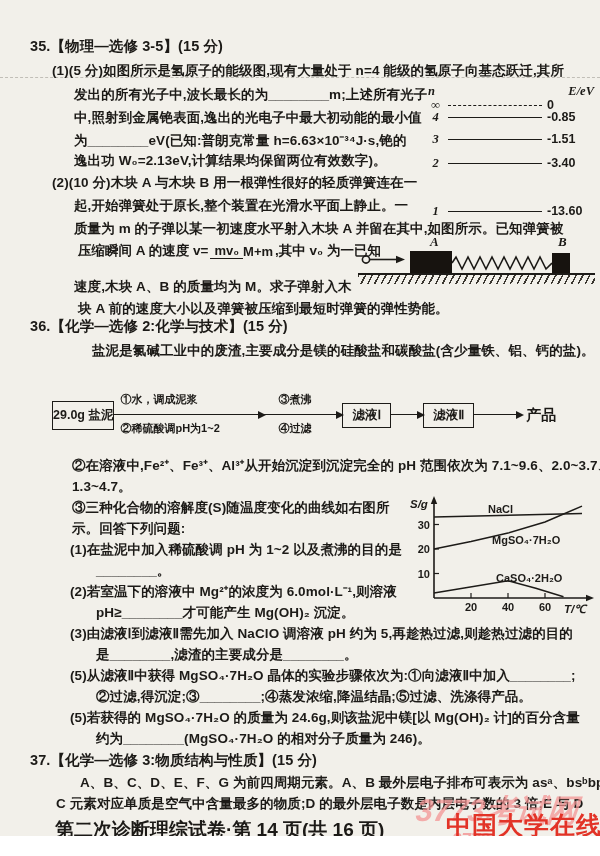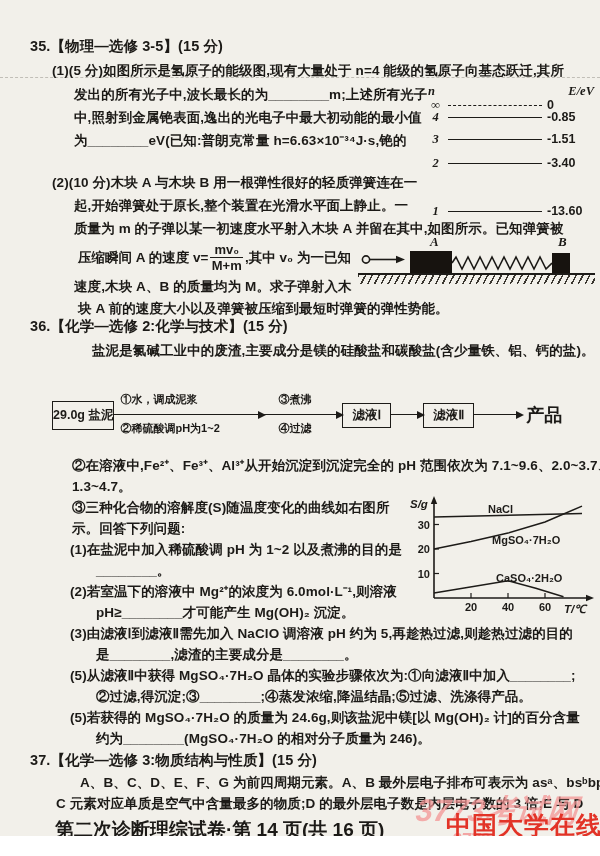--- a/index.html
+++ b/index.html
@@ -19,34 +19,34 @@
   .ehead{position:absolute;left:0;right:0;top:0;display:flex;justify-content:space-between;
          font-size:12.5px;font-style:italic;font-family:"Liberation Serif",serif;}
   
   .sdiag{position:absolute;left:358px;top:236px;width:237px;height:50px;}
   .sdiag .blk{position:absolute;background:#17130f;}
   .sdiag .blklab{position:absolute;top:-2px;font-size:13px;font-style:italic;font-family:"Liberation Serif",serif;}
   .ground{position:absolute;left:0;right:0;top:37px;height:9px;border-top:2px solid #1d1b18;
           background:repeating-linear-gradient(118deg,#3a362f 0 1.5px,transparent 1.5px 6px);}
   
   .fline{position:absolute;display:flex;align-items:center;font-size:13.5px;white-space:nowrap;}
-  .frac{display:inline-flex;flex-direction:column;align-items:center;margin:0 2px;}
+  .frac{display:inline-flex;flex-direction:row;align-items:center;margin:0 2px;}
   .frac .num{border-bottom:1.6px solid #1d1b18;padding:0 4px;line-height:15px;font-size:13px;}
   .frac .den{line-height:15px;font-size:13px;}
   
   .flow{position:absolute;left:52px;top:390px;width:534px;height:50px;display:flex;align-items:center;}
   .fbox{border:1.6px solid #1d1b18;padding:3px 9px;font-size:12.5px;white-space:nowrap;background:#f2f0ea;}
   .fbox.big{padding:5px 0;}
   .aseg{position:relative;height:48px;}
   .aseg .alab-t{position:absolute;top:1px;left:6px;font-size:11px;white-space:nowrap;}
   .aseg .alab-b{position:absolute;bottom:3px;left:6px;font-size:11px;white-space:nowrap;}
   .aseg .abar{position:absolute;left:0;right:5px;top:23px;border-top:1.6px solid #1d1b18;}
   .ahead{position:absolute;right:-2px;top:19.5px;width:0;height:0;
          border-left:8px solid #1d1b18;border-top:4px solid transparent;border-bottom:4px solid transparent;}
-  .ptxt{font-size:18px;margin-left:4px;white-space:nowrap;}
+  .ptxt{font-size:15px;margin-left:4px;white-space:nowrap;}
   
   .chart{position:absolute;left:404px;top:494px;}
   .chart text{font-family:"Liberation Sans",sans-serif;font-weight:700;fill:#1d1b18;}
   .chart .ax{stroke:#1d1b18;stroke-width:1.6;}
   .chart .tick{stroke:#1d1b18;stroke-width:1.2;}
   .curve{fill:none;stroke:#1d1b18;stroke-width:1.5;}
   .ticklab{font-size:11px;}
   .curvelab{font-size:11px;}
   .axlab{font-size:11.5px;font-style:italic;}
   
@@ -65,20 +65,21 @@
 
 <div class="page">
 
   <div class="scanline" style="top:77px"></div>
 
   <div class="ln hdr" style="top:38px;left:30px">35.【物理—选修 3-5】(15 分)</div>
   <div class="ln" style="top:62px;left:52px">(1)(5 分)如图所示是氢原子的能级图,现有大量处于 n=4 能级的氢原子向基态跃迁,其所</div>
   <div class="ln" style="top:86px;left:74px">发出的所有光子中,波长最长的为________m;上述所有光子</div>
   <div class="ln" style="top:109px;left:74px">中,照射到金属铯表面,逸出的光电子中最大初动能的最小值</div>
   <div class="ln" style="top:132px;left:74px">为________eV(已知:普朗克常量 h=6.63×10⁻³⁴J·s,铯的</div>
+  <div class="ln" style="top:152px;left:74px">逸出功 W₀=2.13eV,计算结果均保留两位有效数字)。</div>
 
   <div class="ediag">
     <div class="ehead">
       <span>n</span>
       <span>E/eV</span>
     </div>
     <div class="erow" style="top:14px">
       <span class="nlab">∞</span>
       <span class="eline dash"></span>
       <span class="eval">0</span>

